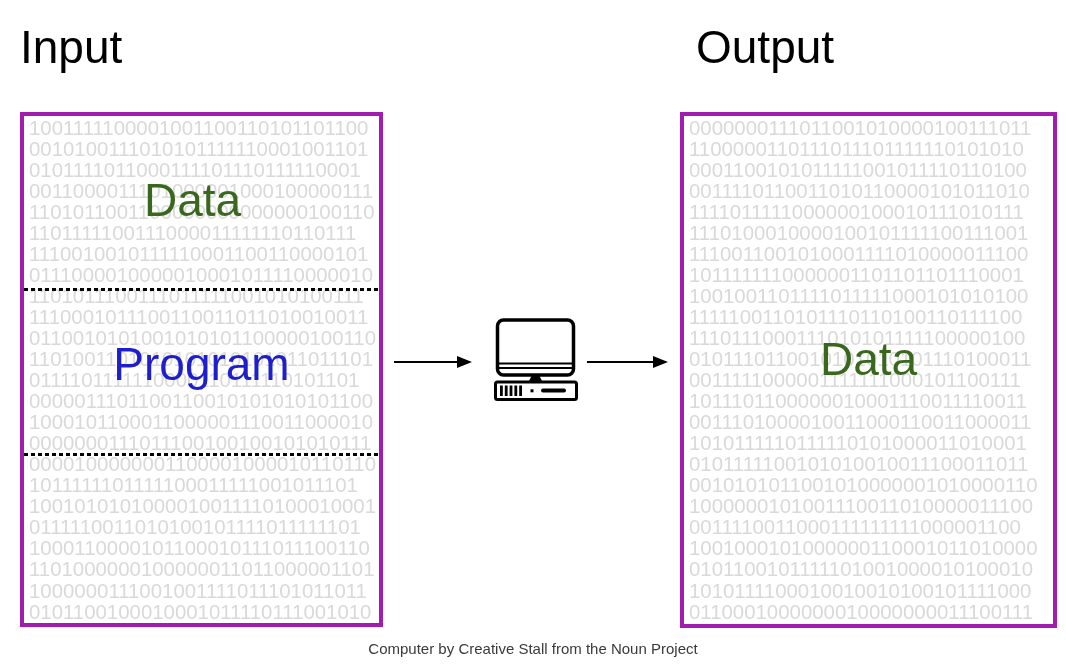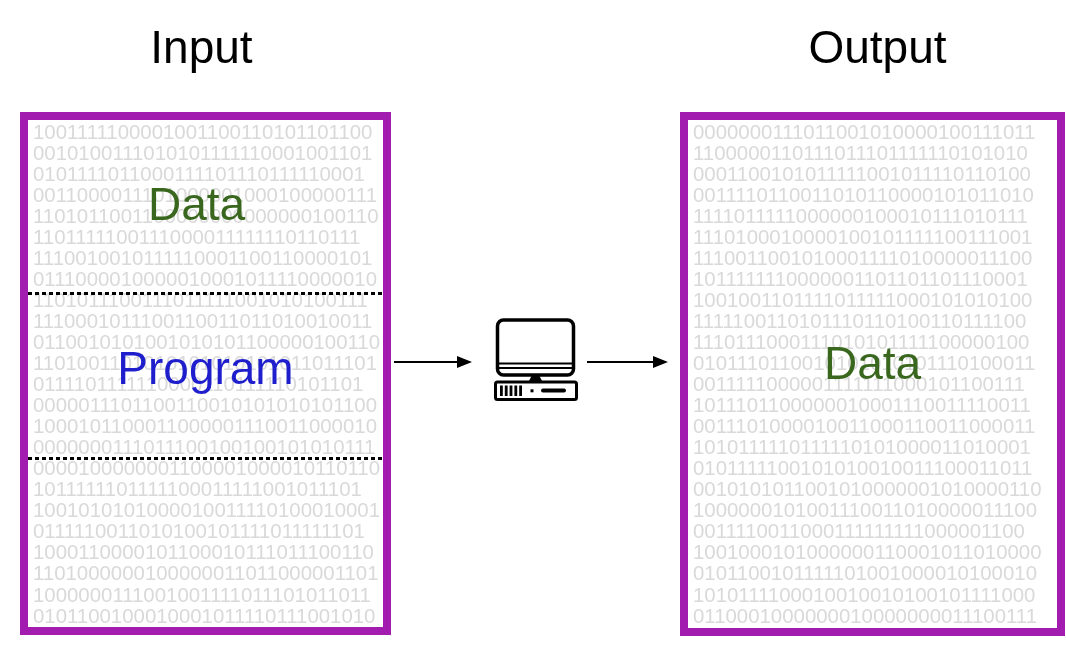--- a/index.html
+++ b/index.html
@@ -1,28 +1,28 @@
 <!DOCTYPE html>
 <html><head>
 <meta charset="utf-8">
 <style>
   html,body{margin:0;padding:0;background:#fff;}
   .canvas{
     position:relative;width:1066px;height:666px;background:#fff;overflow:hidden;
     font-family:"Liberation Sans",sans-serif;
   }
   .title{
-    position:absolute;top:22px;width:363px;text-align:center;
+    position:absolute;top:22px;width:363px;text-align:left;
     font-size:46px;color:#000;line-height:1.1;
   }
   .title.input{left:20px;}
   .title.output{left:696px;}
   .bitbox{
     position:absolute;top:112px;width:355px;height:507px;
-    border:8px solid #a21caf;background:#fff;overflow:hidden;
+    border:4px solid #a21caf;background:#fff;overflow:hidden;
   }
   .bitbox.left{left:20px;}
   .bitbox.right{left:680px;height:508px;padding-left:14px;}
   .bin-layer{
     position:absolute;left:0;top:0;right:0;bottom:0;
     padding:1.5px 0 0 5px;
     font-size:20.4px;line-height:21.05px;letter-spacing:0px;
     color:#d9d9d9;white-space:pre;overflow:hidden;
   }
   .bin-line{white-space:pre;}
@@ -91,14 +91,15 @@
       <rect x="6" y="67.5" width="2.8" height="10.5" fill="#000"></rect>
       <rect x="10.8" y="67.5" width="2.8" height="10.5" fill="#000"></rect>
       <rect x="15.6" y="67.5" width="2.8" height="10.5" fill="#000"></rect>
       <rect x="20.4" y="67.5" width="2.8" height="10.5" fill="#000"></rect>
       <rect x="25.2" y="67.5" width="2.8" height="10.5" fill="#000"></rect>
       <rect x="36.5" y="71.3" width="3" height="3" fill="#000"></rect>
       <rect x="47" y="70.5" width="25" height="4" rx="2" fill="#000"></rect>
     </svg>
   </div>
 
+  <div class="attribution">Computer by Creative Stall from the Noun Project</div>
 
 </div>
 
 </body></html>

